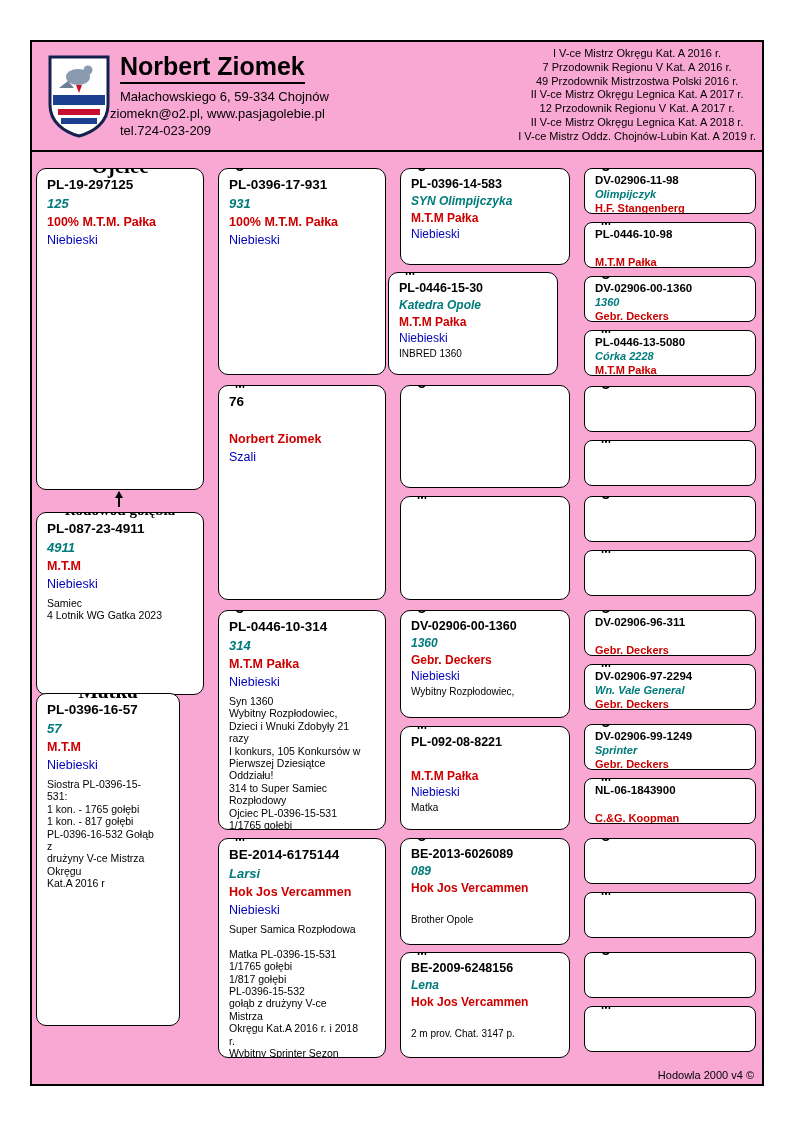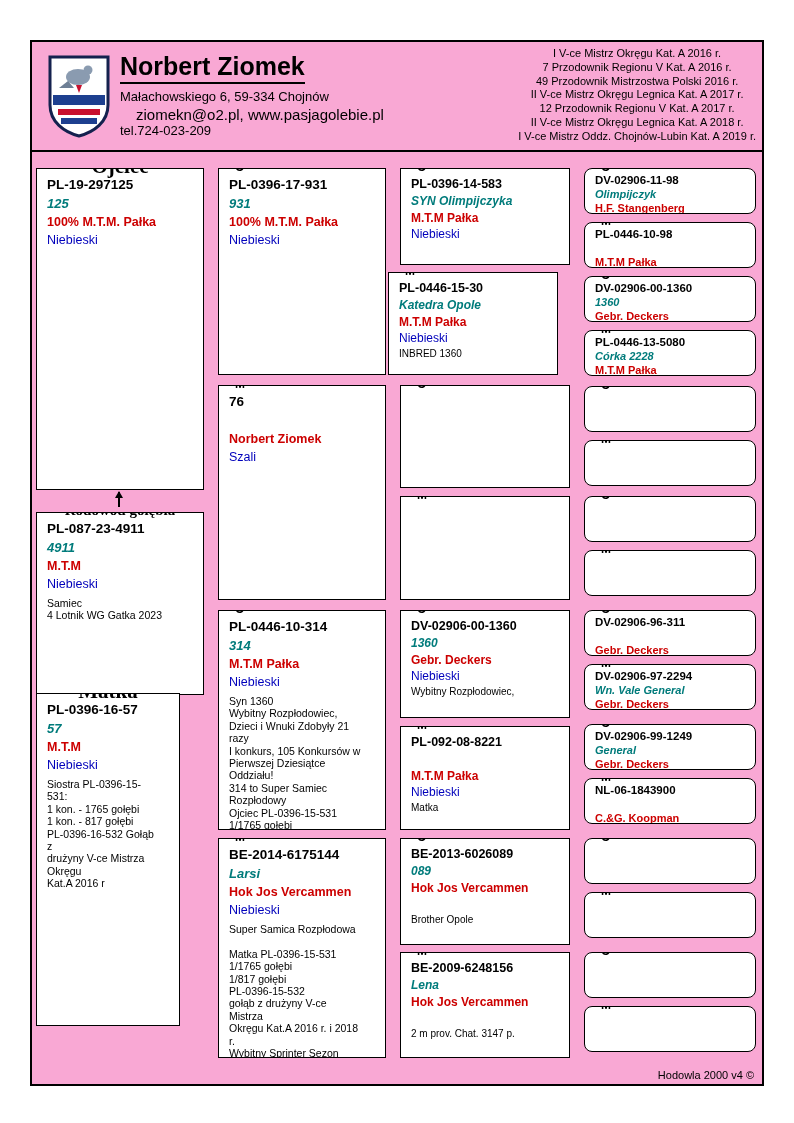--- a/index.html
+++ b/index.html
@@ -3,24 +3,24 @@
 <meta charset="utf-8">
 <style>
   * { margin:0; padding:0; box-sizing:border-box; }
   html,body { background:#fff; }
   body { width:794px; height:1123px; position:relative; font-family:"Liberation Sans",sans-serif; color:#000; }
   .frame { position:absolute; left:30px; top:40px; width:734px; height:1046px; border:2px solid #000; background:#f9a8d4; }
   .header { position:absolute; left:0; top:0; width:100%; height:110px; border-bottom:2px solid #000; }
   .logo { position:absolute; left:14px; top:11px; width:66px; height:86px; }
   .hname { position:absolute; left:88px; top:10px; font-size:25px; font-weight:bold; border-bottom:2px solid #000; padding-bottom:1px; white-space:nowrap; }
   .haddr1 { position:absolute; left:88px; top:47px; font-size:13px; }
-  .haddr2 { position:absolute; left:104px; top:64px; font-size:15px; }
+  .haddr2 { position:absolute; left:78px; top:64px; font-size:13px; }
   .haddr3 { position:absolute; left:88px; top:81px; font-size:13px; }
   .ach { position:absolute; right:6px; top:5px; text-align:center; font-size:11px; line-height:13.8px; }
-  .pbox { position:absolute; border:1.5px solid #000; border-radius:0; background:#fff; padding:8px 23px 3px 10px; overflow:hidden; }
+  .pbox { position:absolute; border:1.5px solid #000; border-radius:10px; background:#fff; padding:8px 23px 3px 10px; overflow:hidden; }
   .tag { position:absolute; top:-9px; left:12px; background:#fff; padding:0 4px; font-weight:bold; font-size:12px; line-height:15px; }
   .bigtag { position:absolute; top:-15px; left:50%; transform:translateX(-50%); background:#fff; padding:0 7px; font-family:"Liberation Serif",serif; font-weight:bold; font-size:21px; white-space:nowrap; }
   .bigtag.md { font-size:15px; top:-11px; }
   .ring   { font-weight:bold; font-size:13.5px; color:#000; margin-bottom:3px; min-height:16px; }
   .pname  { font-weight:bold; font-style:italic; color:#007b7b; font-size:13px; margin-bottom:3px; min-height:16px; }
   .strain { font-weight:bold; color:#cc0000; font-size:12.5px; margin-bottom:3px; min-height:15px; }
   .pcolor { color:#0000bb; font-size:12.5px; margin-bottom:2px; min-height:15px; }
   .comment{ color:#000; font-size:10.5px; line-height:12.4px; margin-top:5px; white-space:pre-line; }
   .mid .ring{font-size:12.5px;min-height:15px;margin-bottom:2px}
   .mid .pname{font-size:12px;min-height:15px;margin-bottom:2px}
@@ -286,21 +286,21 @@
   </div>
   <div class="pbox small" style="left:552px;top:622px;width:172px;height:46px">
     <span class="tag">M</span>
     <div class="ring">DV-02906-97-2294</div>
     <div class="pname">Wn. Vale General</div>
     <div class="strain">Gebr. Deckers</div>
   </div>
   <div class="pbox small" style="left:552px;top:682px;width:172px;height:46px">
     <span class="tag">O</span>
     <div class="ring">DV-02906-99-1249</div>
-    <div class="pname">General</div>
+    <div class="pname">Sprinter</div>
     <div class="strain">Gebr. Deckers</div>
   </div>
   <div class="pbox small" style="left:552px;top:736px;width:172px;height:46px">
     <span class="tag">M</span>
     <div class="ring">NL-06-1843900</div>
     <div class="pname"></div>
     <div class="strain">C.&amp;G. Koopman</div>
   </div>
   <div class="pbox small" style="left:552px;top:796px;width:172px;height:46px">
     <span class="tag">O</span>

